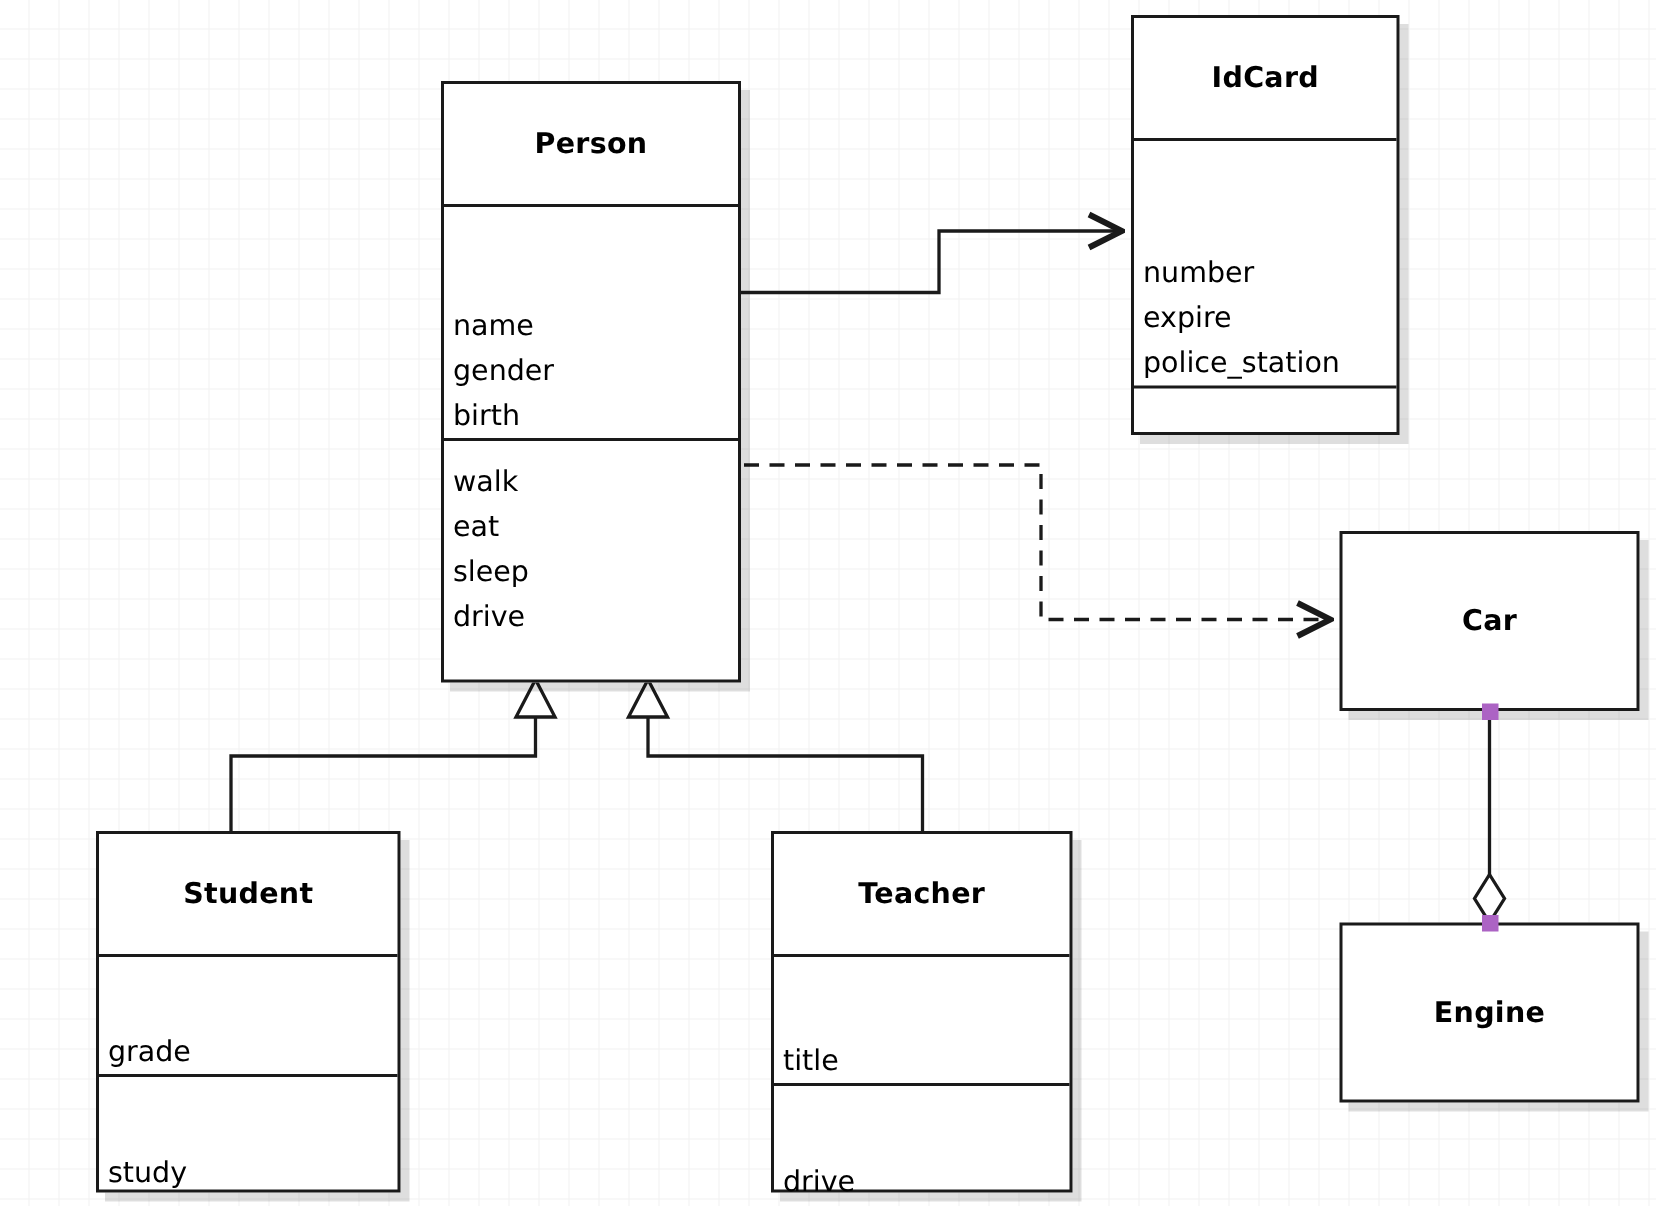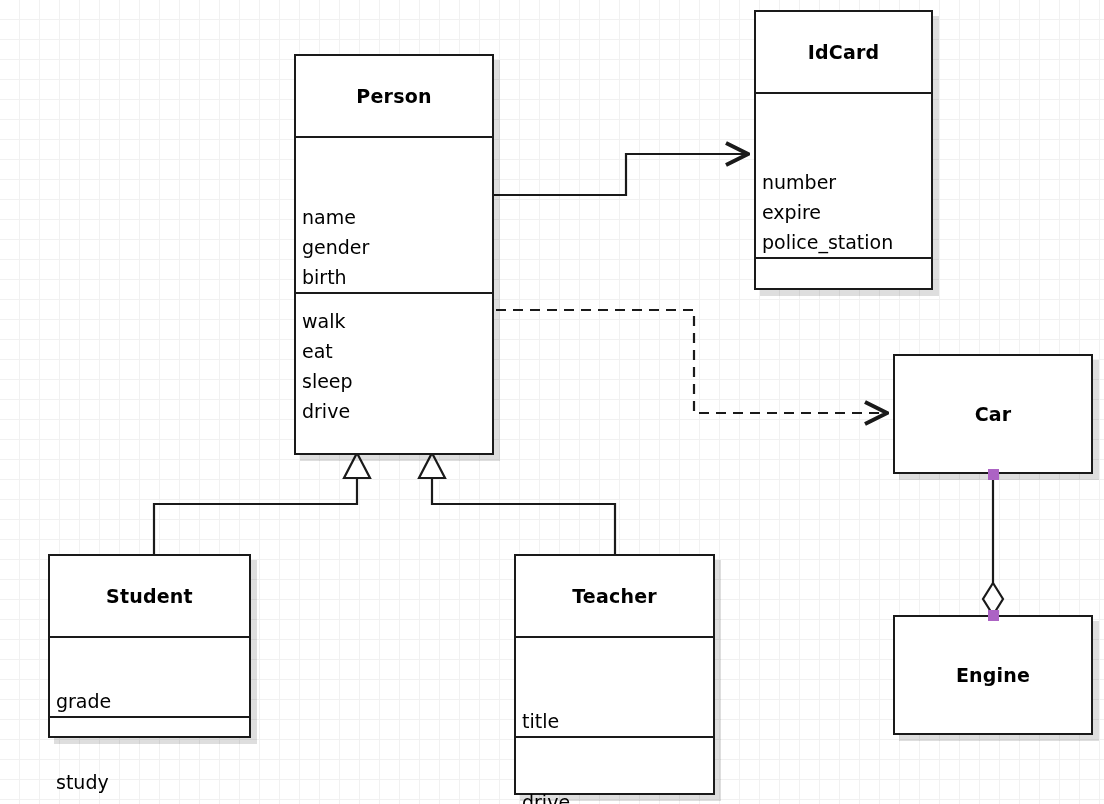--- a/index.html
+++ b/index.html
@@ -140,33 +140,33 @@
   </div>
 
   <div class="uml-class" style="left:893px; top:354px; width:200px; height:120px;">
     <div class="compartment cls-title" style="height:100%;">Car</div>
   </div>
 
   <div class="uml-class" style="left:893px; top:615px; width:200px; height:120px;">
     <div class="compartment cls-title" style="height:100%;">Engine</div>
   </div>
 
-  <div class="uml-class" style="left:48px; top:554px; width:203px; height:184px;">
+  <div class="uml-class" style="left:64px; top:554px; width:203px; height:241px;">
     <div class="compartment cls-title" style="height:80px;">Student</div>
     <div class="compartment cls-members" style="height:80px;">
       <div class="member">grade</div>
     </div>
     <div class="compartment cls-members" style="height:81px;">
       <div class="member">study</div>
     </div>
   </div>
 
   <div class="uml-class" style="left:514px; top:554px; width:201px; height:241px;">
     <div class="compartment cls-title" style="height:80px;">Teacher</div>
-    <div class="compartment cls-members" style="height:100px;">
+    <div class="compartment cls-members" style="height:86px;">
       <div class="member">title</div>
     </div>
     <div class="compartment cls-members" style="height:81px;">
       <div class="member">drive</div>
     </div>
   </div>
 
   <div class="handle" style="left:988px; top:469px;"></div>
   <div class="handle" style="left:988px; top:610px;"></div>
 

